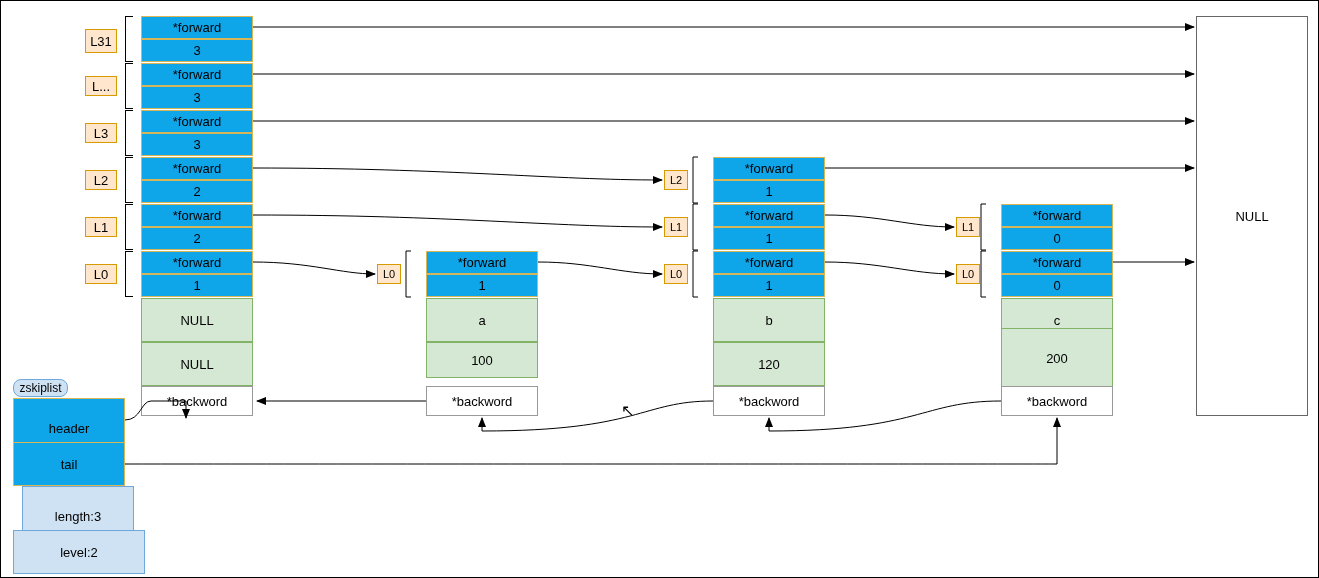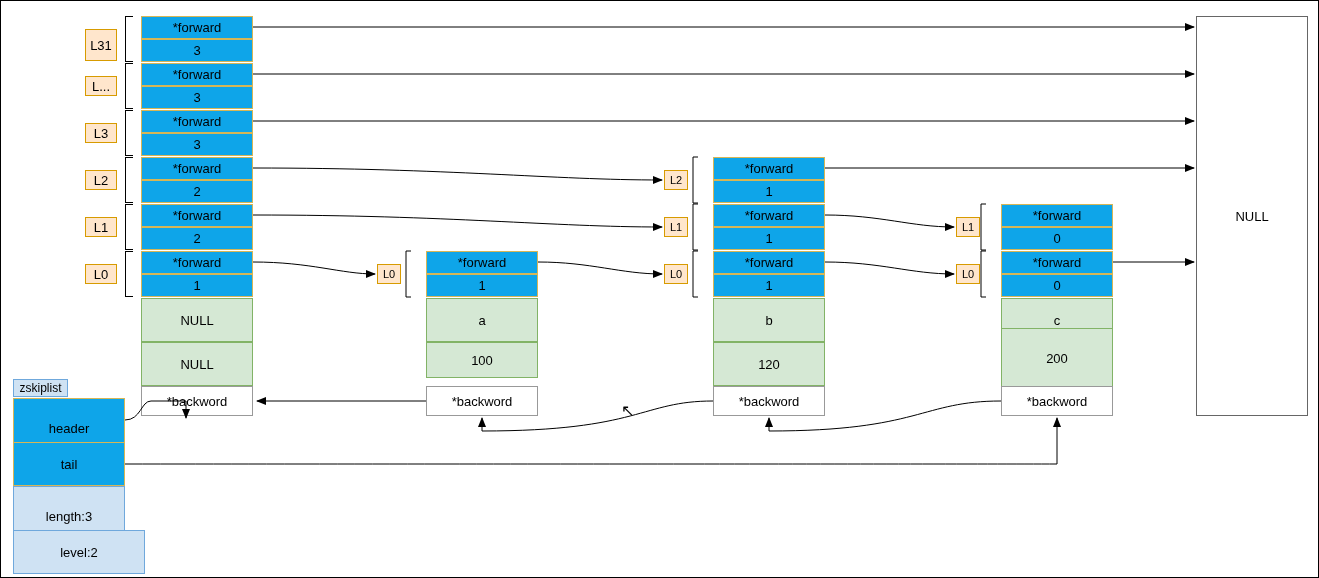--- a/index.html
+++ b/index.html
@@ -17,21 +17,21 @@
     border: 1px solid #999;
     display: flex;
     align-items: center;
     justify-content: center;
     background: #fff;
   }
   .yellow { background: #0ea5e9; border-color: #d6b656; }
   .orange-tag { background: #ffe6cc; border-color: #d79b00; }
   .green { background: #d5e8d4; border-color: #82b366; }
   .blue { background: #cfe2f3; border-color: #6fa8dc; }
-  .blue-tag { background: #cfe2f3; border-color: #6fa8dc; font-size: 12px; }
+  .blue-tag { background: #cfe2f3; border-color: #6fa8dc; font-size: 12px; border-radius: 8px; }
   .null-box {
     position: absolute;
     border: 1px solid #666;
     display: flex;
     align-items: center;
     justify-content: center;
     background: #fff;
   }
   svg.overlay {
     position: absolute;
@@ -48,21 +48,21 @@
   }
   .cursor {
     position: absolute;
     font-size: 16px;
     pointer-events: none;
   }
 </style>
 </head>
 <body>
 
-<div class="cell orange-tag" style="left:84px;top:28px;width:32px;height:32px">L31</div>
+<div class="cell orange-tag" style="left:84px;top:28px;width:32px;height:24px">L31</div>
 <div class="cell orange-tag" style="left:84px;top:75px;width:32px;height:20px">L...</div>
 <div class="cell orange-tag" style="left:84px;top:122px;width:32px;height:20px">L3</div>
 <div class="cell orange-tag" style="left:84px;top:169px;width:32px;height:20px">L2</div>
 <div class="cell orange-tag" style="left:84px;top:216px;width:32px;height:20px">L1</div>
 <div class="cell orange-tag" style="left:84px;top:263px;width:32px;height:20px">L0</div>
 
 <div class="bracket" style="left:124px;top:15px;height:46px"></div>
 <div class="bracket" style="left:124px;top:62px;height:46px"></div>
 <div class="bracket" style="left:124px;top:109px;height:46px"></div>
 <div class="bracket" style="left:124px;top:156px;height:46px"></div>
@@ -119,21 +119,21 @@
 <div class="cell yellow" style="left:1000px;top:273px;width:112px;height:23px">0</div>
 <div class="cell green" style="left:1000px;top:297px;width:112px;height:44px">c</div>
 <div class="cell green" style="left:1000px;top:327px;width:112px;height:61px">200</div>
 <div class="cell" style="left:1000px;top:385px;width:112px;height:30px">*backword</div>
 
 <div class="null-box" style="left:1195px;top:15px;width:112px;height:400px">NULL</div>
 
 <div class="cell blue-tag" style="left:12px;top:378px;width:55px;height:18px">zskiplist</div>
 <div class="cell yellow" style="left:12px;top:397px;width:112px;height:60px">header</div>
 <div class="cell yellow" style="left:12px;top:441px;width:112px;height:44px">tail</div>
-<div class="cell blue" style="left:12px;top:485px;width:112px;height:60px">length:3</div>
+<div class="cell blue" style="left:21px;top:485px;width:112px;height:60px">length:3</div>
 <div class="cell blue" style="left:12px;top:529px;width:132px;height:44px">level:2</div>
 
 <svg class="overlay">
   <defs>
     <marker id="arrow" markerWidth="10" markerHeight="8" refX="9" refY="4" orient="auto">
       <path d="M0,0 L10,4 L0,8 Z" fill="#000"></path>
     </marker>
   </defs>
 
   <line x1="252" y1="26" x2="1193" y2="26" stroke="#000" marker-end="url(#arrow)"></line>

